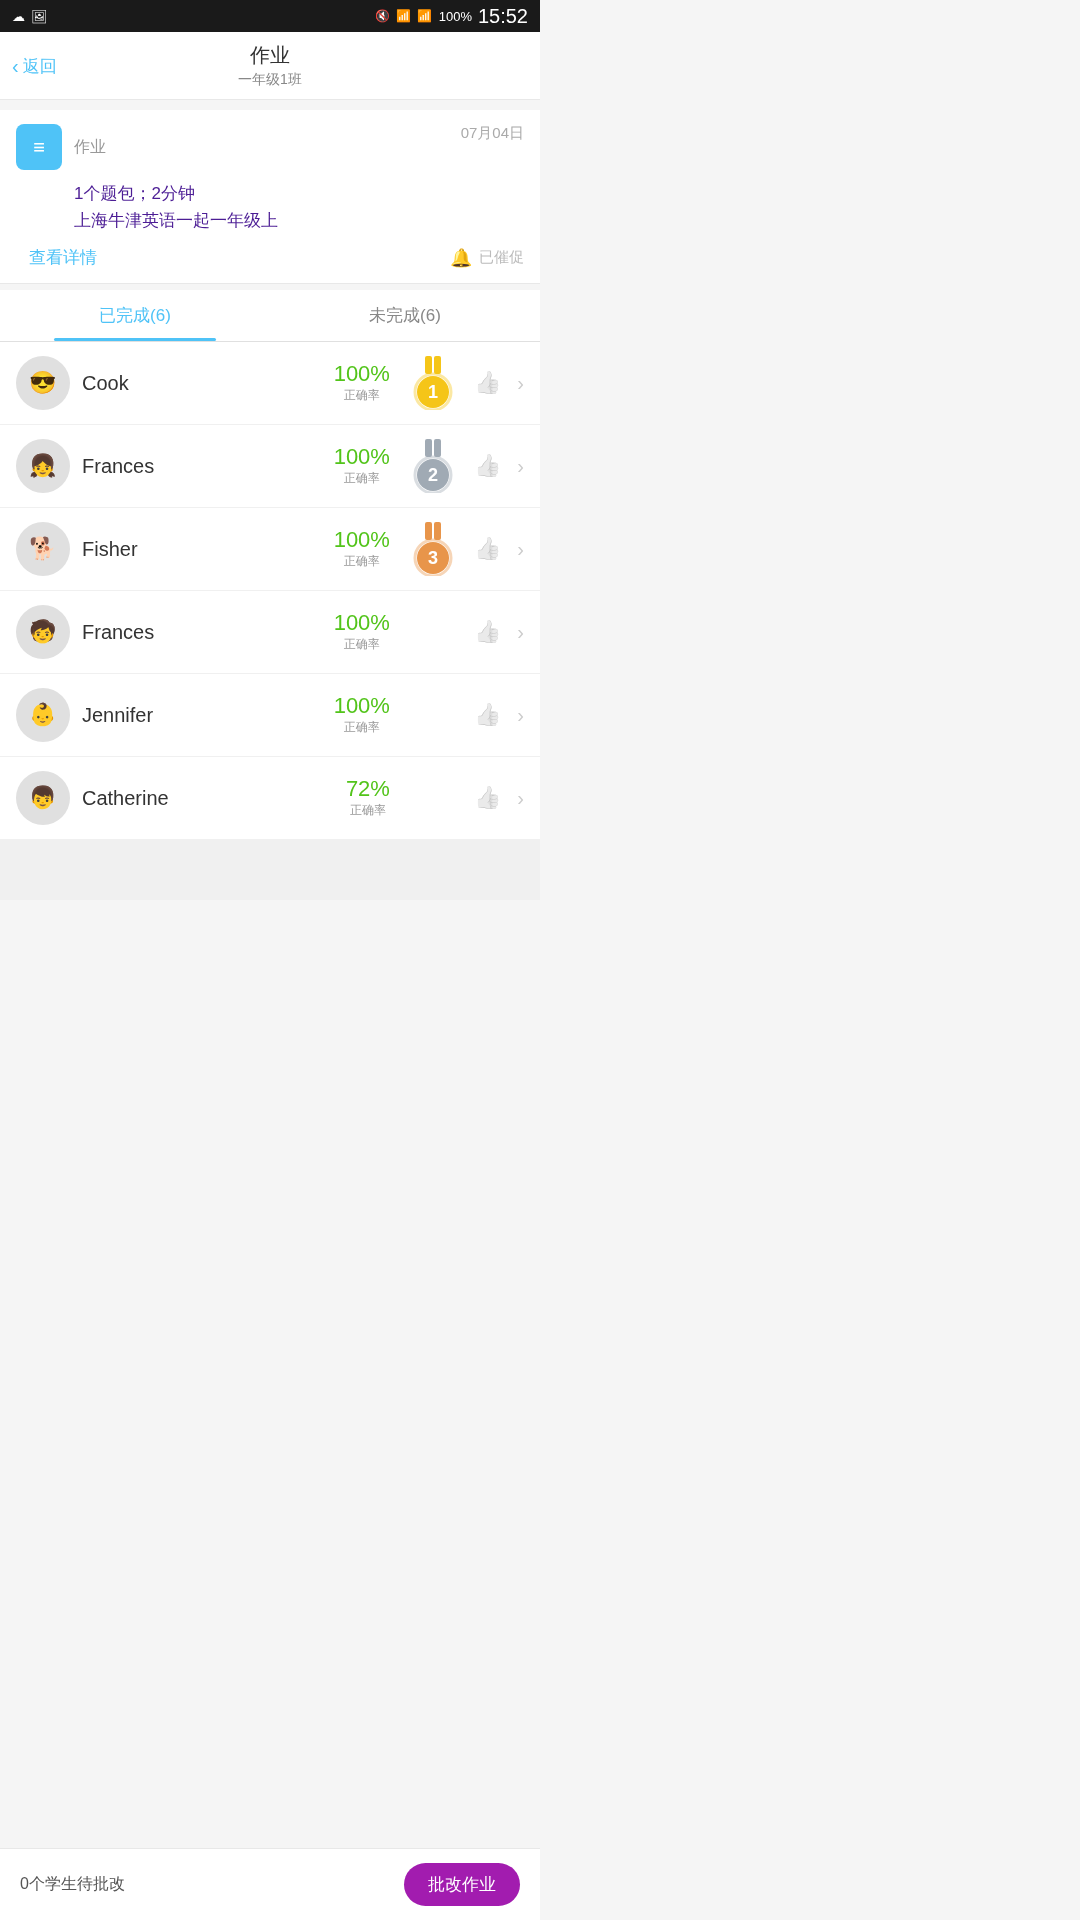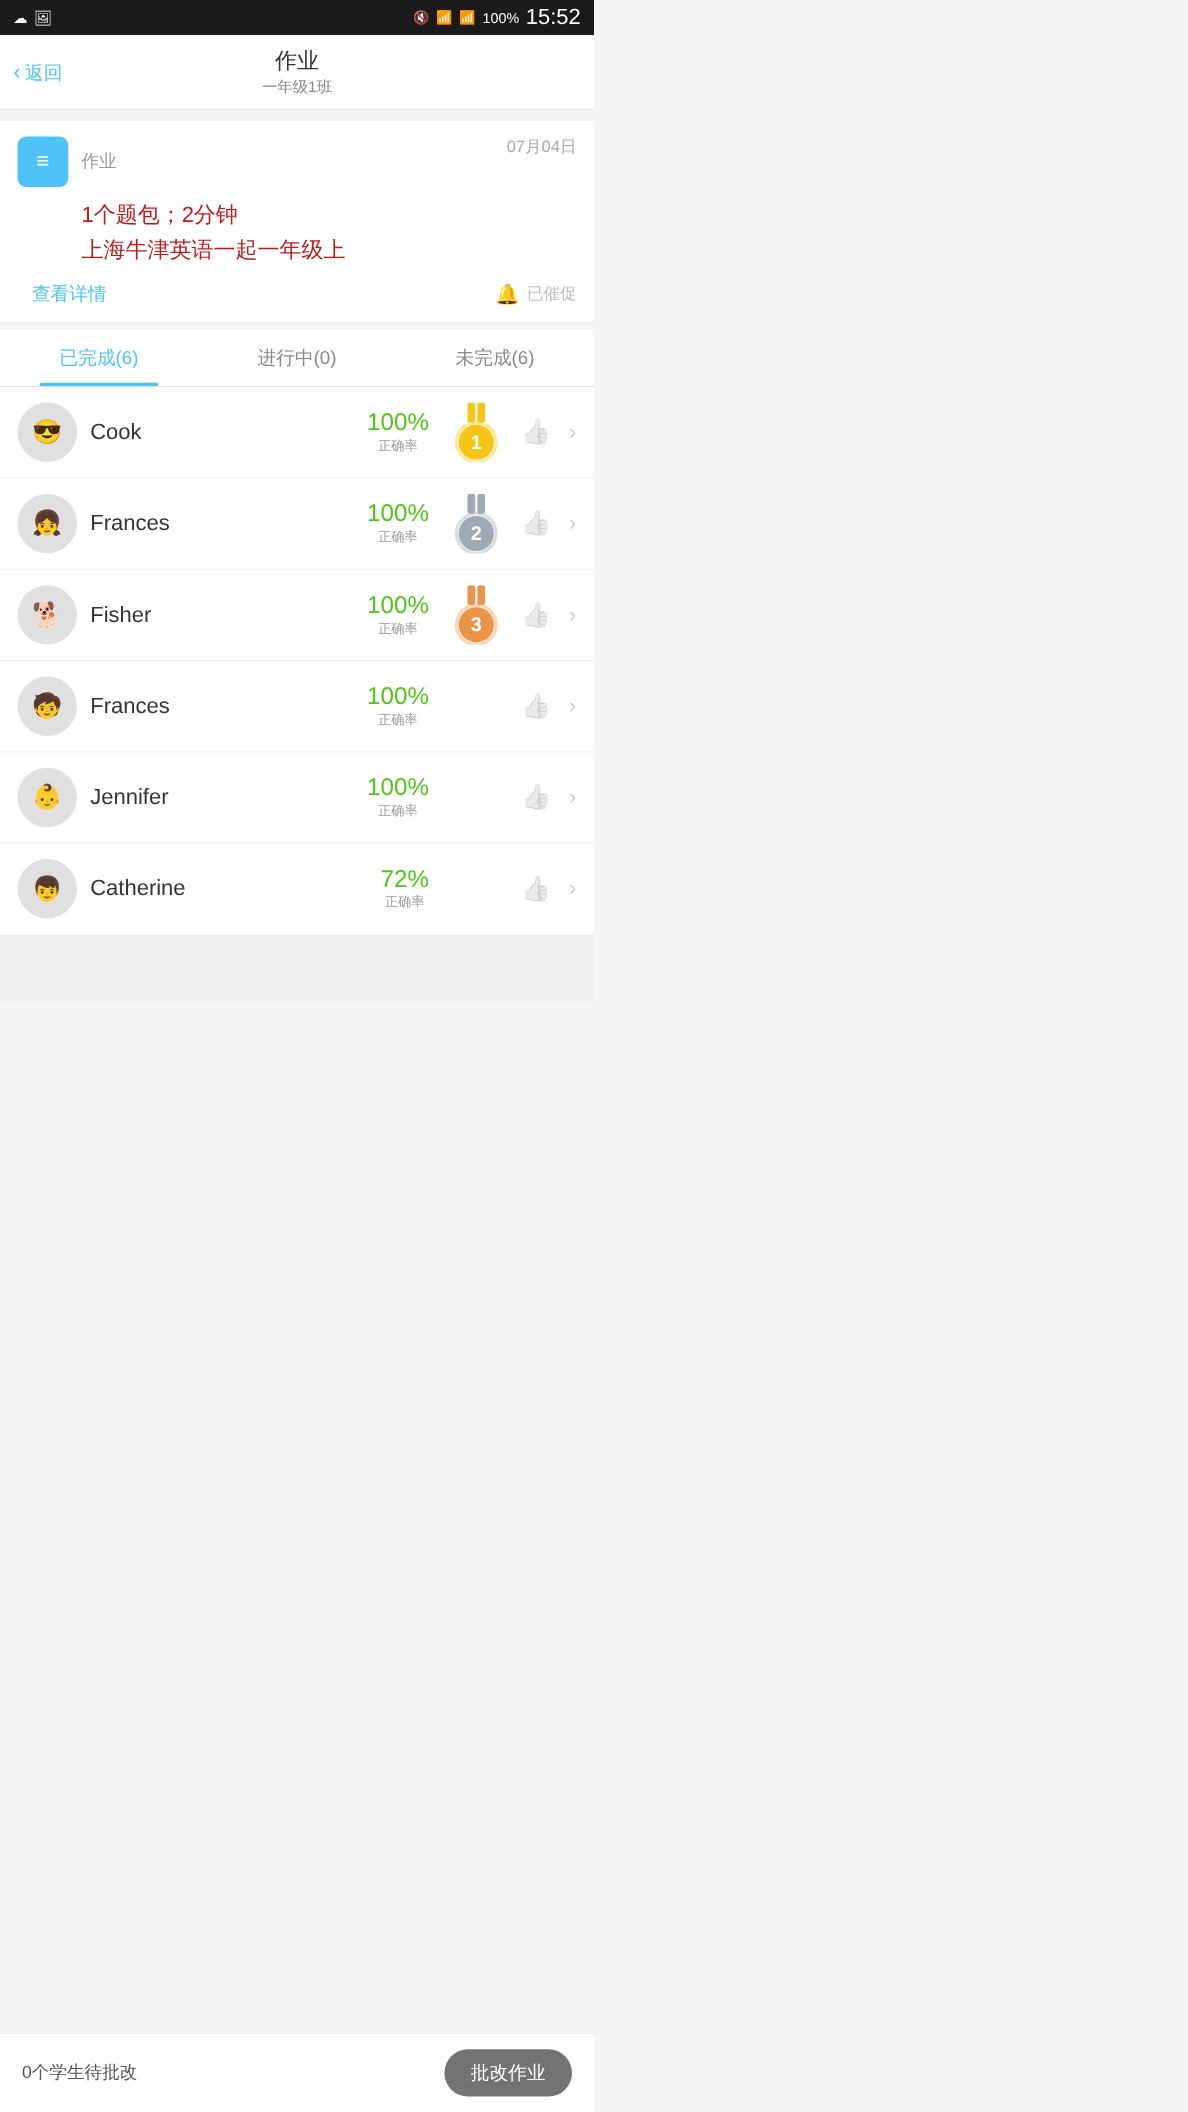--- a/index.html
+++ b/index.html
@@ -80,21 +80,21 @@
       border-radius: 8px;
       display: flex;
       align-items: center;
       justify-content: center;
       color: white;
       font-size: 20px;
       flex-shrink: 0;
     }
     .assignment-label { font-size: 16px; color: #999; }
     .assignment-date { font-size: 15px; color: #aaa; }
-    .assignment-desc { font-size: 20px; color: #b91c1c; line-height: 1.6; padding-left: 58px; }
+    .assignment-desc { font-size: 17px; color: #4c1d95; line-height: 1.6; padding-left: 58px; }
     .assignment-footer {
       display: flex;
       justify-content: space-between;
       align-items: center;
       margin-top: 12px;
     }
     .view-detail { color: #4fc3f7; font-size: 17px; cursor: pointer; margin-left: 13px; }
     .reminder { display: flex; align-items: center; gap: 6px; color: #bbb; font-size: 15px; }
 
     
@@ -189,21 +189,21 @@
       justify-content: space-between;
       align-items: center;
       padding: 14px 20px;
       border-top: 1px solid #e8e8e8;
       position: fixed;
       bottom: 0;
       width: 540px;
     }
     .bottom-label { font-size: 16px; color: #555; }
     .grade-btn {
-      background: #737373;
+      background: #a21caf;
       color: white;
       border-radius: 22px;
       padding: 10px 24px;
       font-size: 17px;
       border: none;
       cursor: pointer;
     }
   </style>
 </head>
 <body>
@@ -250,23 +250,20 @@
     <div class="reminder">
       <span style="font-size:18px;">🔔</span>
       <span>已催促</span>
     </div>
   </div>
 </div>
 
 <div class="tabs">
   <div class="tab active">
     <span>已完成(6)</span>
-  </div>
-  <div class="tab">
-    <span>进行中(0)</span>
   </div>
   <div class="tab">
     <span>未完成(6)</span>
   </div>
 </div>
 
 <div class="student-list" id="student-list">
     <div class="student-item">
       <div class="avatar" style="background: rgb(224, 224, 224);">😎</div>
       <span class="student-name">Cook</span>

